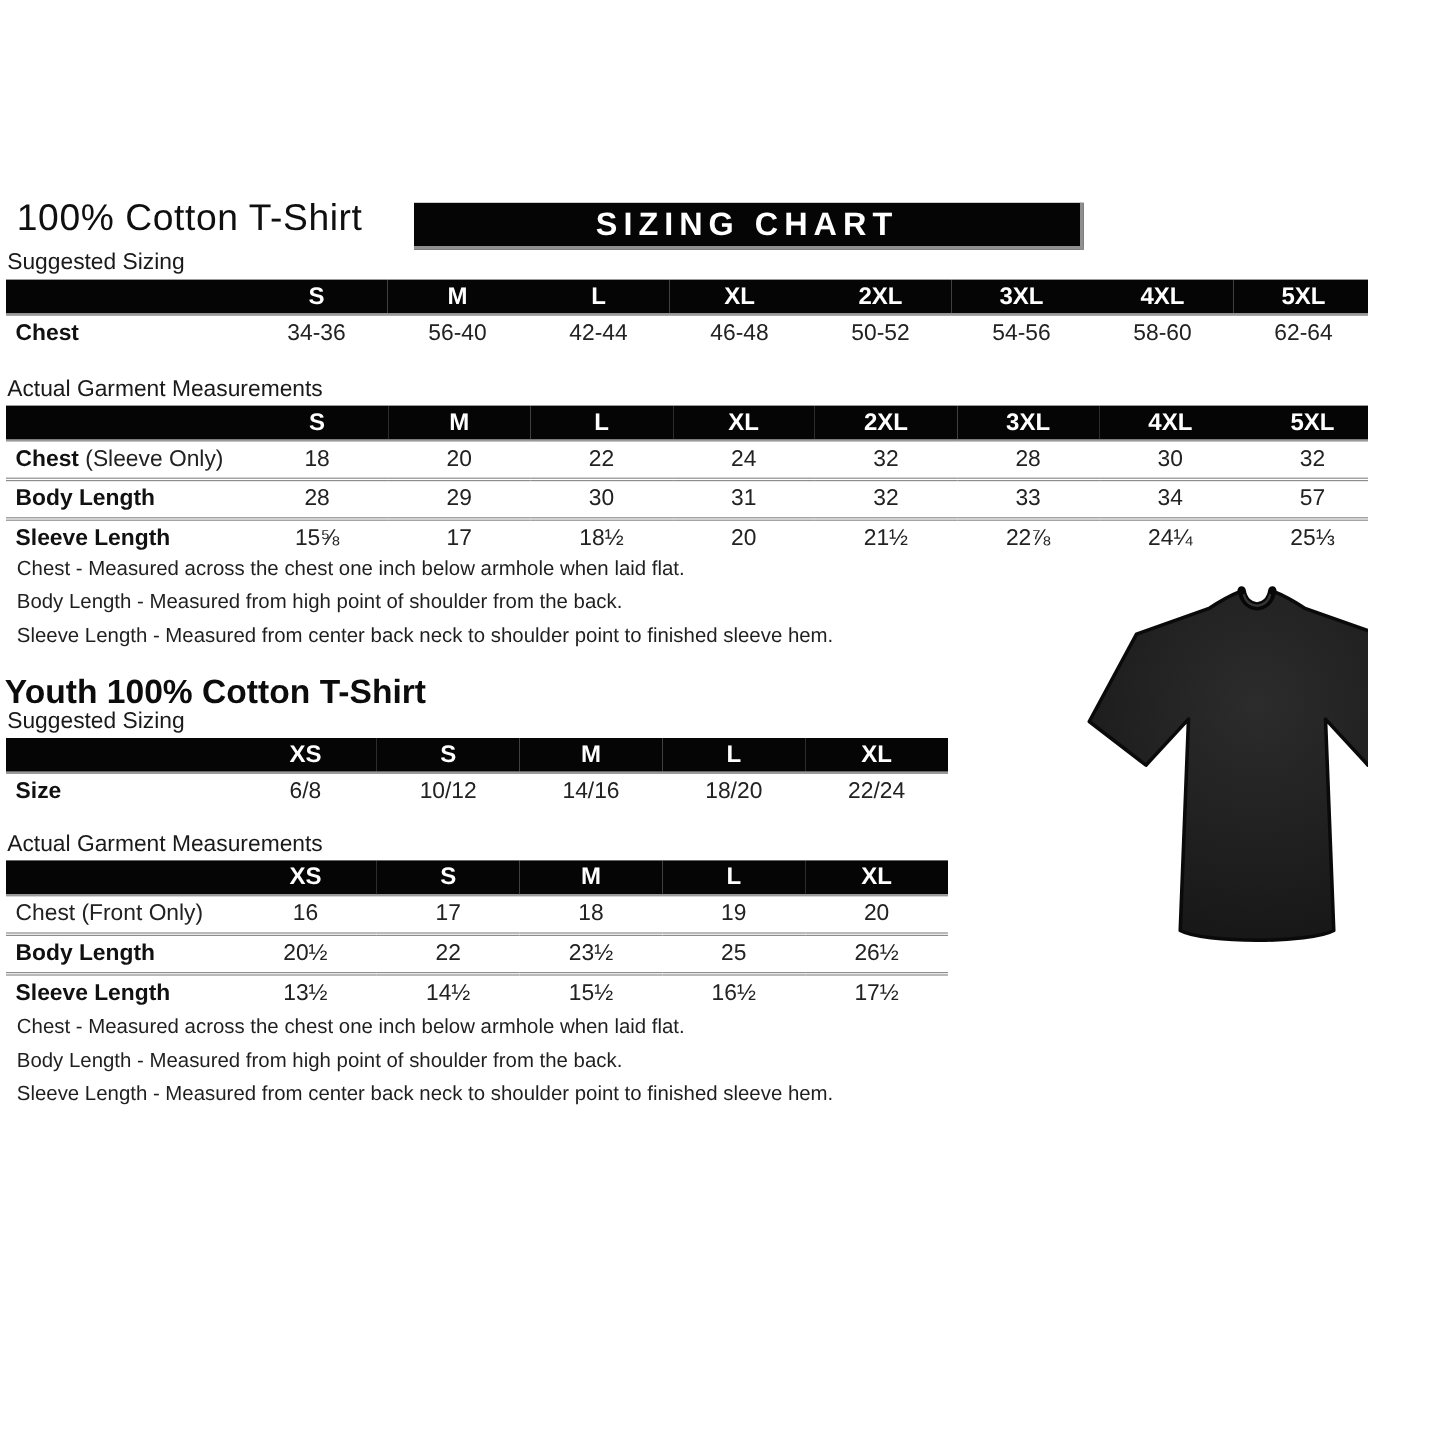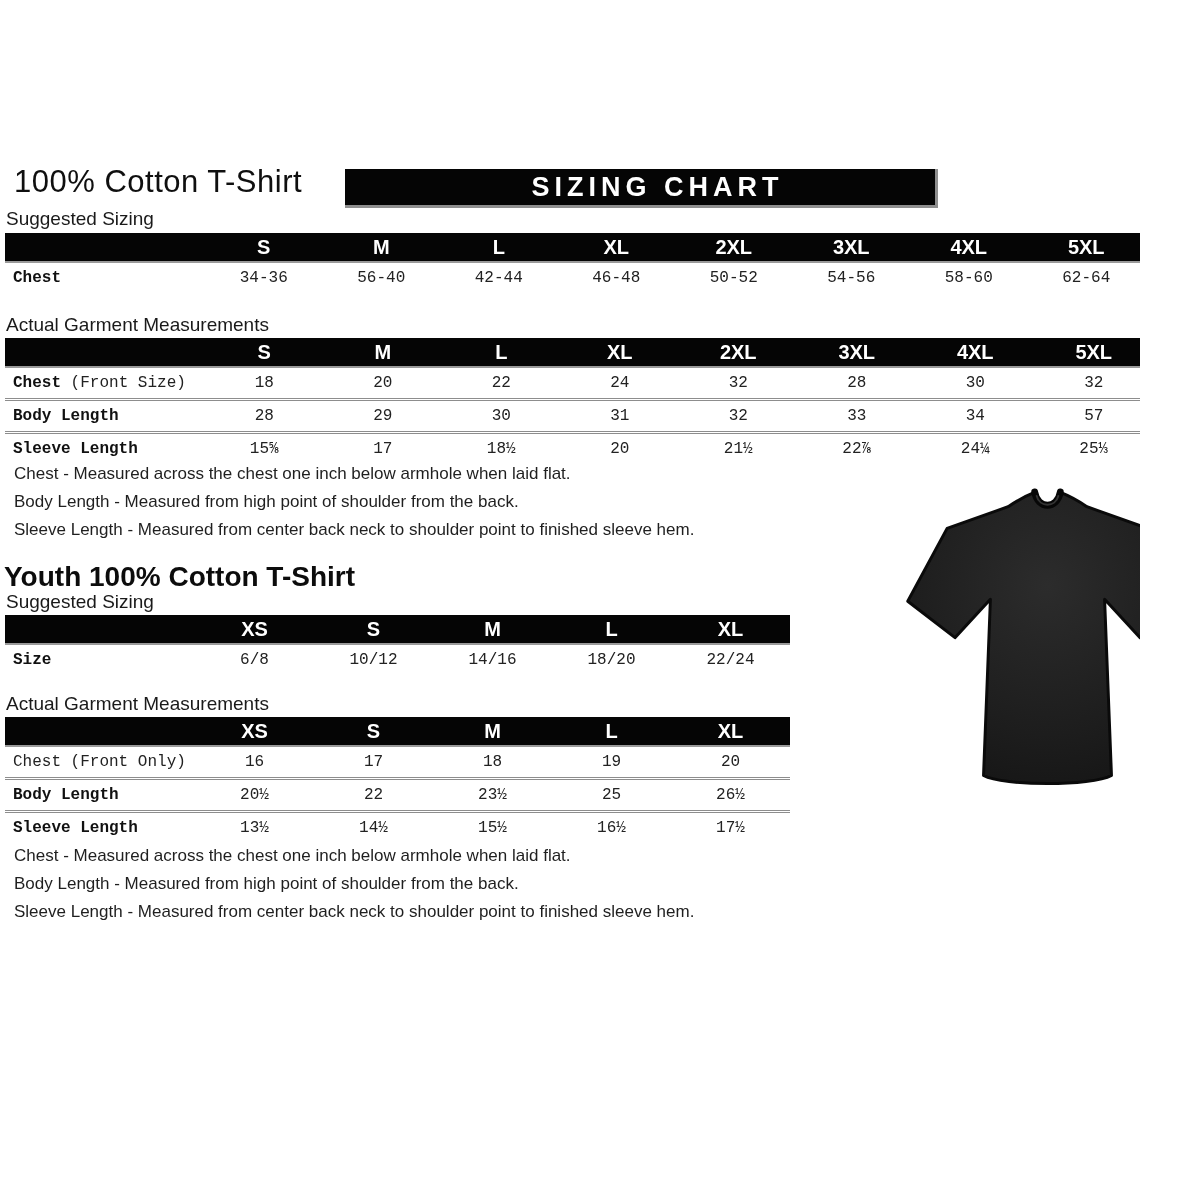--- a/index.html
+++ b/index.html
@@ -17,39 +17,39 @@
   }
   .section-label{font-size:19px;font-weight:400;color:#1a1a1a;white-space:nowrap;}
   .youth-title{font-size:28px;font-weight:700;color:#0c0c0c;white-space:nowrap;margin-top:12px;}
 
   table{border-collapse:collapse;table-layout:fixed;}
   thead th{
     background:#050505;color:#fff;font-weight:700;font-size:20px;text-align:center;
     height:28px;padding:0;border-bottom:2px solid #9a9a9a;
   }
   tbody td{
-    font-size:16px;text-align:center;height:30px;padding:0;color:#222;
-    vertical-align:middle;white-space:nowrap;font-family:Liberation Mono, monospace;
+    font-size:19px;text-align:center;height:30px;padding:0;color:#222;
+    vertical-align:middle;white-space:nowrap;
   }
   tbody td.rowlabel{text-align:left;padding-left:8px;}
   .lbl-b{font-weight:700;color:#111;}
   .lbl-n{font-weight:400;color:#222;}
   tr.sep{border-top:3px double #8d8d8d;}
 
   .notes div{font-size:17px;line-height:28px;color:#1f1f1f;white-space:nowrap;}
 
   .tshirt{display:block;}
 </style>
 </head>
 <body>
 
 <div class="page">
 
   <div class="abs title" style="left:14px;top:164px;">100% Cotton T-Shirt</div>
-  <div class="abs banner" style="left:345px;top:169px;width:555px;height:36px;padding-left:35px;">
+  <div class="abs banner" style="left:345px;top:169px;width:555px;height:36px;">
     <span>SIZING CHART</span>
   </div>
 
   <div class="abs section-label" style="left:6px;top:208px;">Suggested Sizing</div>
 
   <table class="abs" style="left:5px;top:233px;width:1140px;">
     <colgroup>
         <col style="width:200px">
         <col span="8">
       </colgroup>
@@ -99,21 +99,21 @@
         <th>XL</th>
         <th>2XL</th>
         <th>3XL</th>
         <th>4XL</th>
         <th>5XL</th>
       </tr>
     </thead>
     <tbody>
       <tr>
         <td class="rowlabel">
-          <span class="lbl-b">Chest</span><span class="lbl-n"> (Front Size)</span>
+          <span class="lbl-b">Chest</span><span class="lbl-n"> (Sleeve Only)</span>
         </td>
         <td>18</td>
         <td>20</td>
         <td>22</td>
         <td>24</td>
         <td>32</td>
         <td>28</td>
         <td>30</td>
         <td>32</td>
       </tr>

